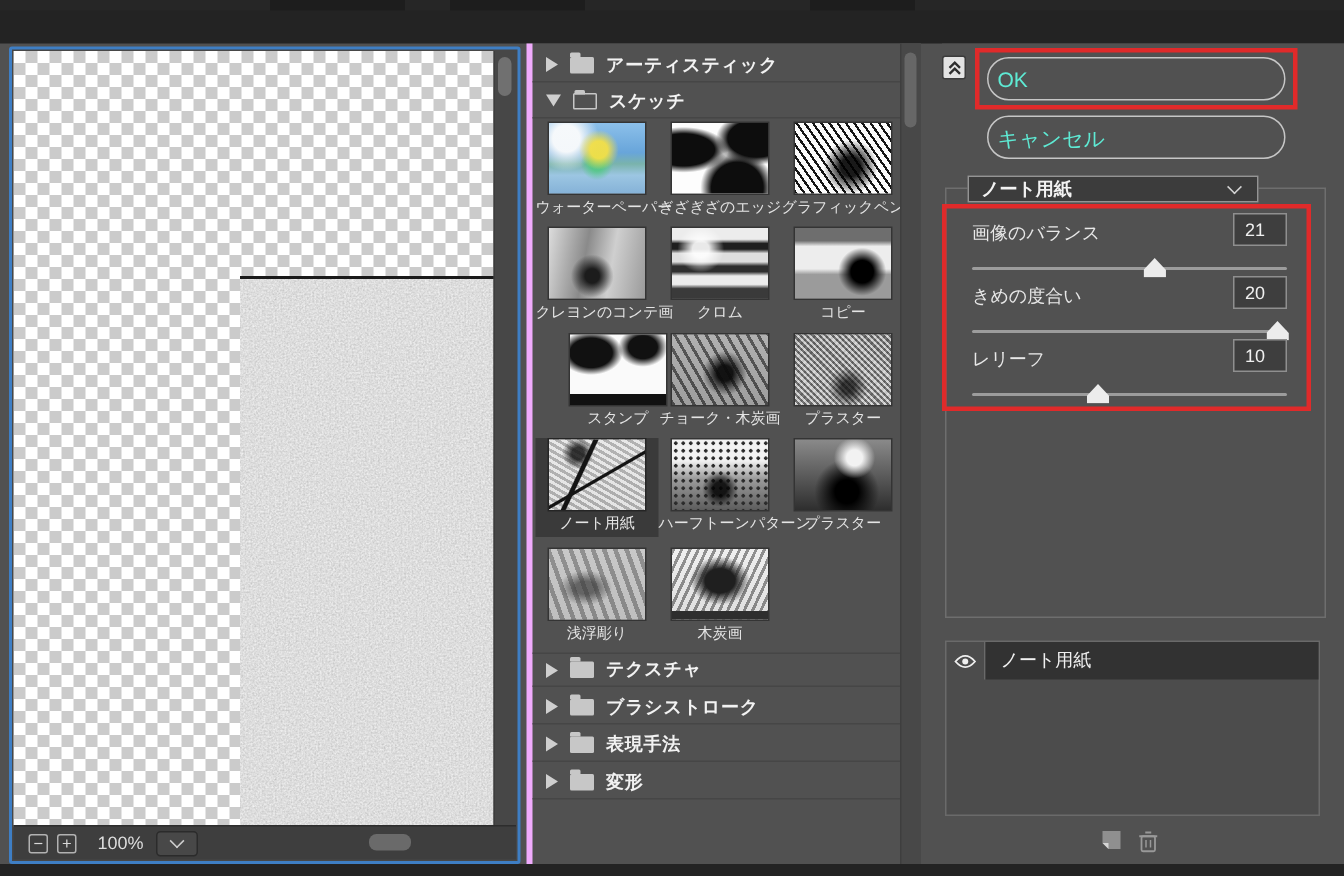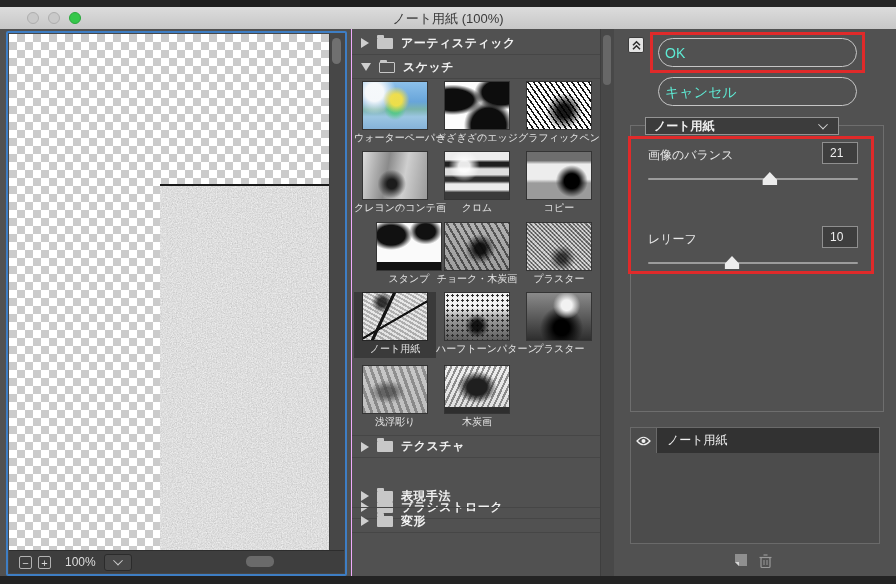--- a/index.html
+++ b/index.html
@@ -36,21 +36,21 @@
     font-size:11px;line-height:12px;text-align:center;box-sizing:border-box;margin-left:6px;}
   .zbox:first-child{margin-left:10px;}
   .zoom-label{color:#dddddd;font-size:12px;margin:0 8px 0 14px;}
   .zchev-btn{width:26px;height:15px;background:#484848;border:1px solid #2b2b2b;border-radius:3px;
     position:relative;}
   .chev-down{position:absolute;left:50%;top:50%;width:6px;height:6px;border-right:1.5px solid #cfcfcf;
     border-bottom:1.5px solid #cfcfcf;transform:translate(-50%,-70%) rotate(45deg);}
   .hthumb{position:absolute;left:237px;top:5px;width:28px;height:11px;border-radius:5px;background:#6a6a6a;}
   
   .browser{position:absolute;left:351px;top:0;width:263px;height:547px;background:#515151;
-    border-left:1px solid #f0abfc;box-sizing:border-box;padding-left:44px;}
+    border-left:4px solid #f0abfc;box-sizing:border-box;padding-left:44px;}
   .browser-scroll{position:absolute;right:0;top:0;bottom:0;width:13px;background:#484848;border-left:1px solid #3e3e3e;}
   .bthumb{position:absolute;top:6px;left:2px;width:8px;height:50px;border-radius:4px;background:#676767;}
   .cat-row{position:absolute;left:0;right:13px;height:23px;display:flex;align-items:center;
     border-bottom:1px solid #464646;padding-left:9px;box-sizing:border-box;gap:8px;}
   .tri-right{width:0;height:0;border-left:8px solid #cfcfcf;border-top:5px solid transparent;border-bottom:5px solid transparent;}
   .tri-down{width:0;height:0;border-top:8px solid #cfcfcf;border-left:5px solid transparent;border-right:5px solid transparent;}
   .folder{position:relative;width:16px;height:11px;background:#c7c7c7;border-radius:1px;}
   .folder::before{content:"";position:absolute;left:0;top:-3px;width:7px;height:3px;background:#c7c7c7;border-radius:1px 1px 0 0;}
   .folder.open{background:transparent;border:1.5px solid #c7c7c7;box-sizing:border-box;}
   .folder.open::before{background:#c7c7c7;}
@@ -144,26 +144,20 @@
 <body>
 
 <div class="window">
 
   <div class="screen-strip">
     <div class="seg" style="left:180px;width:90px;"></div>
     <div class="seg" style="left:300px;width:90px;"></div>
     <div class="seg" style="left:540px;width:70px;"></div>
   </div>
 
-  <div class="titlebar">
-    <span class="traffic t-close"></span>
-    <span class="traffic t-min"></span>
-    <span class="traffic t-zoom"></span>
-    <div class="title">ノート用紙 (100%)</div>
-  </div>
 
   <div class="dialog">
 
     <div class="preview">
       <div class="canvas-area">
         <div class="texture">
           <svg width="100%" height="100%" preserveAspectRatio="none">
             <filter id="grain" x="0" y="0" width="100%" height="100%">
               <feTurbulence type="fractalNoise" baseFrequency="0.8" numOctaves="2" seed="11" stitchTiles="stitch"></feTurbulence>
               <feColorMatrix type="saturate" values="0"></feColorMatrix>
@@ -266,21 +260,21 @@
             <div class="th t14"></div>
             <div class="tl">木炭画</div>
           </div>
       </div>
 
       <div class="cat-row" style="top:406px;border-top:1px solid #464646;">
         <span class="tri-right"></span>
         <span class="folder"></span>
         <span class="cat-label">テクスチャ</span>
       </div>
-      <div class="cat-row" style="top:431px;margin-top:36px;">
+      <div class="cat-row" style="top:431px;">
         <span class="tri-right"></span>
         <span class="folder"></span>
         <span class="cat-label">ブラシストローク</span>
       </div>
       <div class="cat-row" style="top:456px;">
         <span class="tri-right"></span>
         <span class="folder"></span>
         <span class="cat-label">表現手法</span>
       </div>
       <div class="cat-row" style="top:481px;">
@@ -314,20 +308,27 @@
         <span class="chev-down"></span>
       </div>
 
       <div class="annot annot-sliders"></div>
 
       <div class="slider-group" style="top:118px;">
         <div class="sg-label">画像のバランス</div>
         <div class="sg-value">21</div>
         <div class="sg-track">
           <div class="sthumb" style="left: 58%;"></div>
+        </div>
+      </div>
+      <div class="slider-group" style="top:160px;">
+        <div class="sg-label">きめの度合い</div>
+        <div class="sg-value">20</div>
+        <div class="sg-track">
+          <div class="sthumb" style="left: 97%;"></div>
         </div>
       </div>
       <div class="slider-group" style="top:202px;">
         <div class="sg-label">レリーフ</div>
         <div class="sg-value">10</div>
         <div class="sg-track">
           <div class="sthumb" style="left: 40%;"></div>
         </div>
       </div>
 

